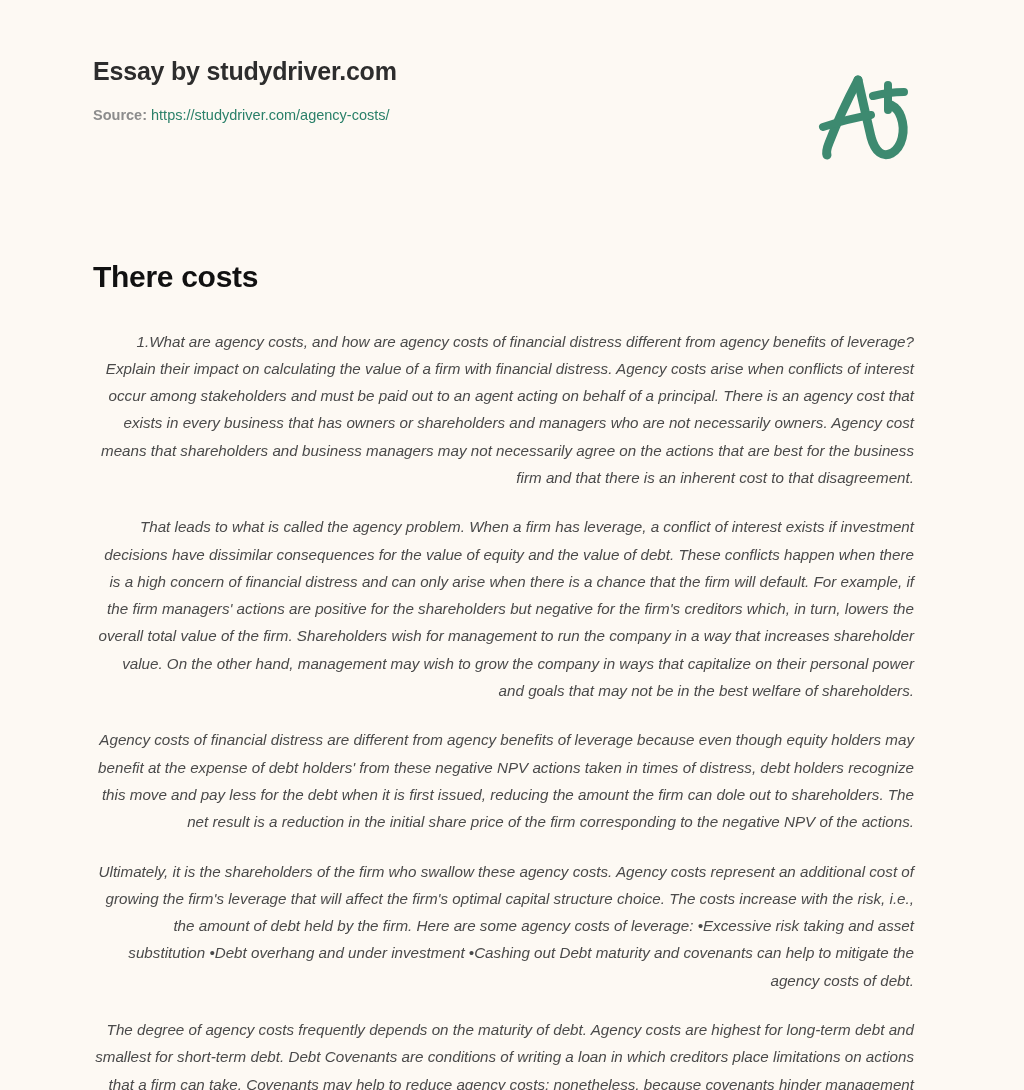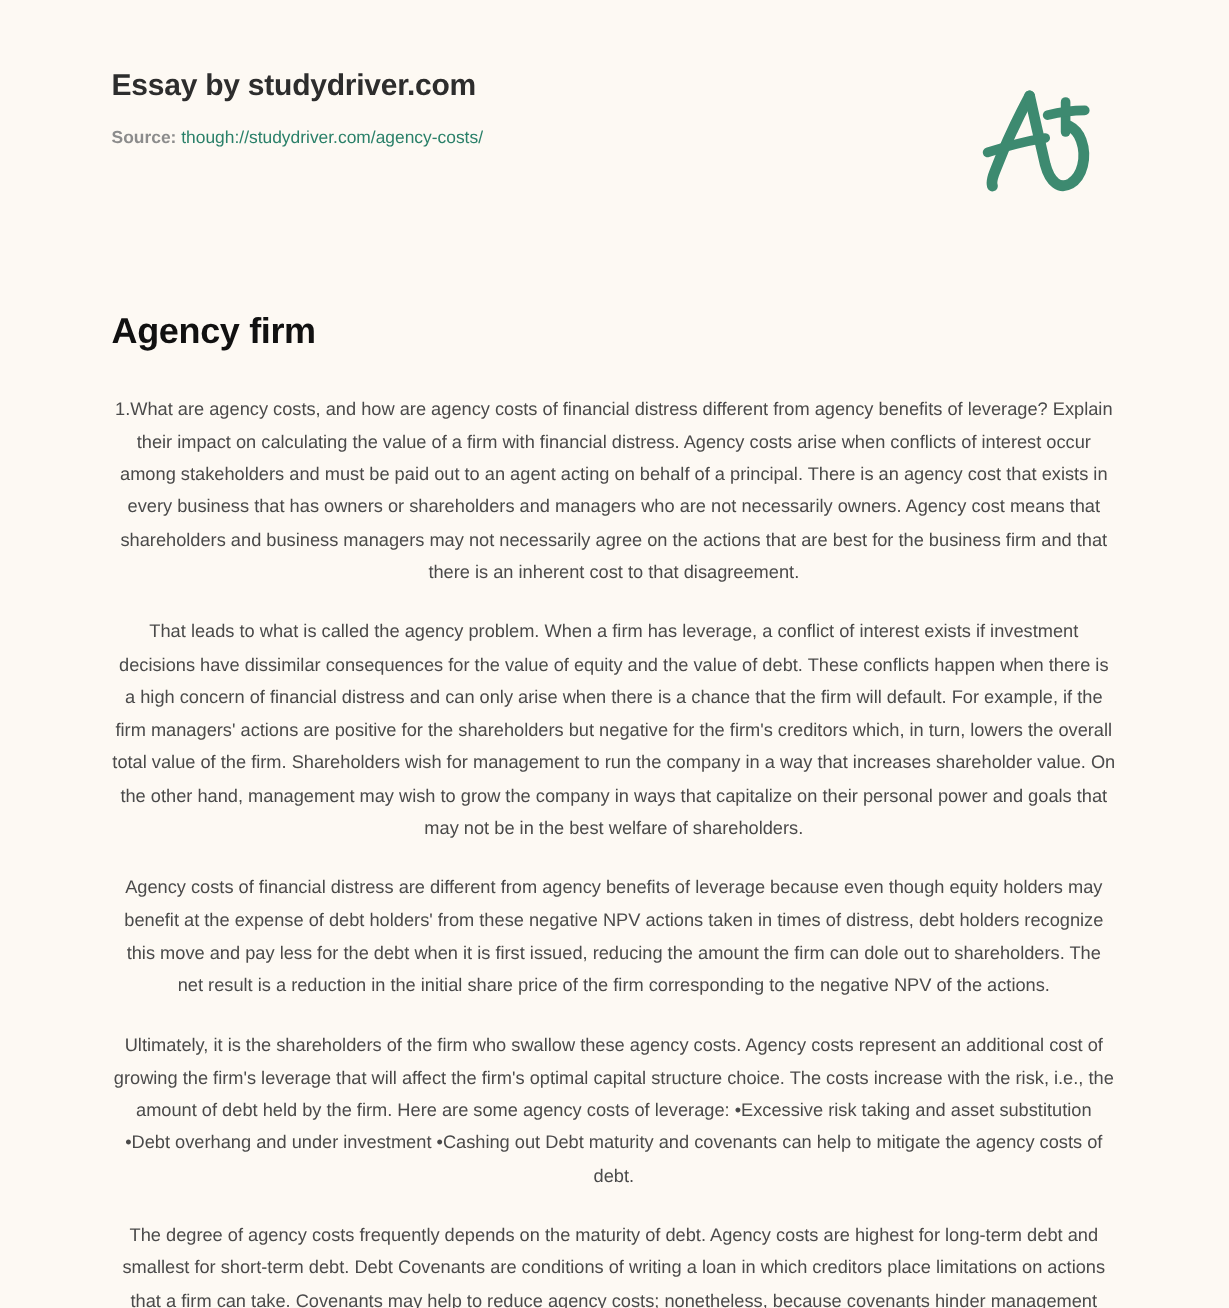--- a/index.html
+++ b/index.html
@@ -93,40 +93,41 @@
   }
 
   .body-text {
     margin-top: 32px;
   }
 
   .body-text p {
     font-size: 15.2px;
     line-height: 27.3px;
     color: #4a4a4a;
-    margin: 0 0 22px 0;
-    text-align: center;
+    margin: 0 16px 22px 0;
+    text-align: right;
     font-family: "Liberation Sans", "DejaVu Sans", sans-serif;
+    font-style: italic;
   }
 
   .body-text p:last-child { margin-bottom: 0; }
 </style>
 </head>
 <body>
 
 <div class="page">
 
   <div class="header">
 
     <div class="header-left">
       <h1 class="site-title">Essay by studydriver.com</h1>
 
       <div class="source-line">
         <span class="source-label">Source:</span>
-        <a class="source-url" href="#">though://studydriver.com/agency-costs/</a>
+        <a class="source-url" href="#">https://studydriver.com/agency-costs/</a>
       </div>
     </div>
 
     <div class="logo-wrap">
       <svg width="110" height="100" viewBox="0 0 110 100" aria-hidden="true">
         <g fill="none" stroke="#3d8a70" stroke-linecap="round" stroke-linejoin="round">
 
           <path d="M49 15 C41 30, 30 52, 20 78 C18 83, 17 87, 18 90" stroke-width="9"></path>
 
           <path d="M49 15 C53 33, 58 55, 62 72 C66 87, 74 93, 83 88 C93 82, 97 66, 92 52 C90 46, 86 42, 82 40" stroke-width="9"></path>
@@ -137,21 +138,21 @@
 
           <path d="M64 31 C72 29, 85 27, 95 27" stroke-width="8"></path>
         </g>
       </svg>
     </div>
 
   </div>
 
   <div class="content">
 
-    <h2 class="doc-title">Agency firm</h2>
+    <h2 class="doc-title">There costs</h2>
 
     <div class="body-text">
       <p>1.What are agency costs, and how are agency costs of financial distress different from agency benefits of leverage? Explain their impact on calculating the value of a firm with financial distress. Agency costs arise when conflicts of interest occur among stakeholders and must be paid out to an agent acting on behalf of a principal. There is an agency cost that exists in every business that has owners or shareholders and managers who are not necessarily owners. Agency cost means that shareholders and business managers may not necessarily agree on the actions that are best for the business firm and that there is an inherent cost to that disagreement.</p>
       <p>That leads to what is called the agency problem. When a firm has leverage, a conflict of interest exists if investment decisions have dissimilar consequences for the value of equity and the value of debt. These conflicts happen when there is a high concern of financial distress and can only arise when there is a chance that the firm will default. For example, if the firm managers' actions are positive for the shareholders but negative for the firm's creditors which, in turn, lowers the overall total value of the firm. Shareholders wish for management to run the company in a way that increases shareholder value. On the other hand, management may wish to grow the company in ways that capitalize on their personal power and goals that may not be in the best welfare of shareholders.</p>
       <p>Agency costs of financial distress are different from agency benefits of leverage because even though equity holders may benefit at the expense of debt holders' from these negative NPV actions taken in times of distress, debt holders recognize this move and pay less for the debt when it is first issued, reducing the amount the firm can dole out to shareholders. The net result is a reduction in the initial share price of the firm corresponding to the negative NPV of the actions.</p>
       <p>Ultimately, it is the shareholders of the firm who swallow these agency costs. Agency costs represent an additional cost of growing the firm's leverage that will affect the firm's optimal capital structure choice. The costs increase with the risk, i.e., the amount of debt held by the firm. Here are some agency costs of leverage: •Excessive risk taking and asset substitution •Debt overhang and under investment •Cashing out Debt maturity and covenants can help to mitigate the agency costs of debt.</p>
       <p>The degree of agency costs frequently depends on the maturity of debt. Agency costs are highest for long-term debt and smallest for short-term debt. Debt Covenants are conditions of writing a loan in which creditors place limitations on actions that a firm can take. Covenants may help to reduce agency costs; nonetheless, because covenants hinder management flexibility, they have the possibility to avert investment in positive NPV opportunities and can have costs of their own. 2.When se</p>
     </div>
 
   </div>

